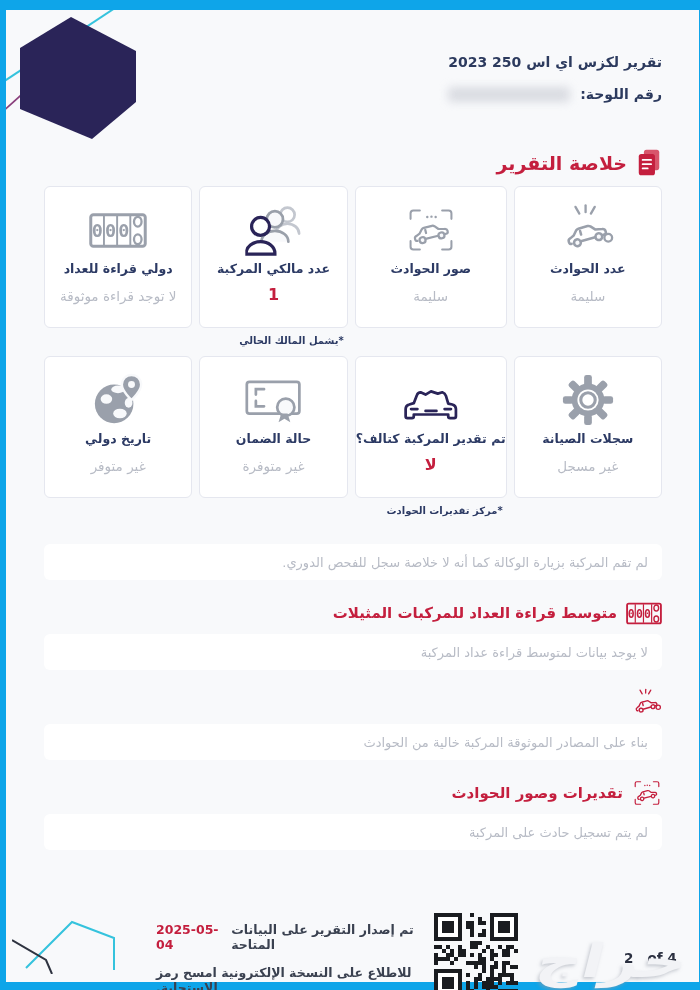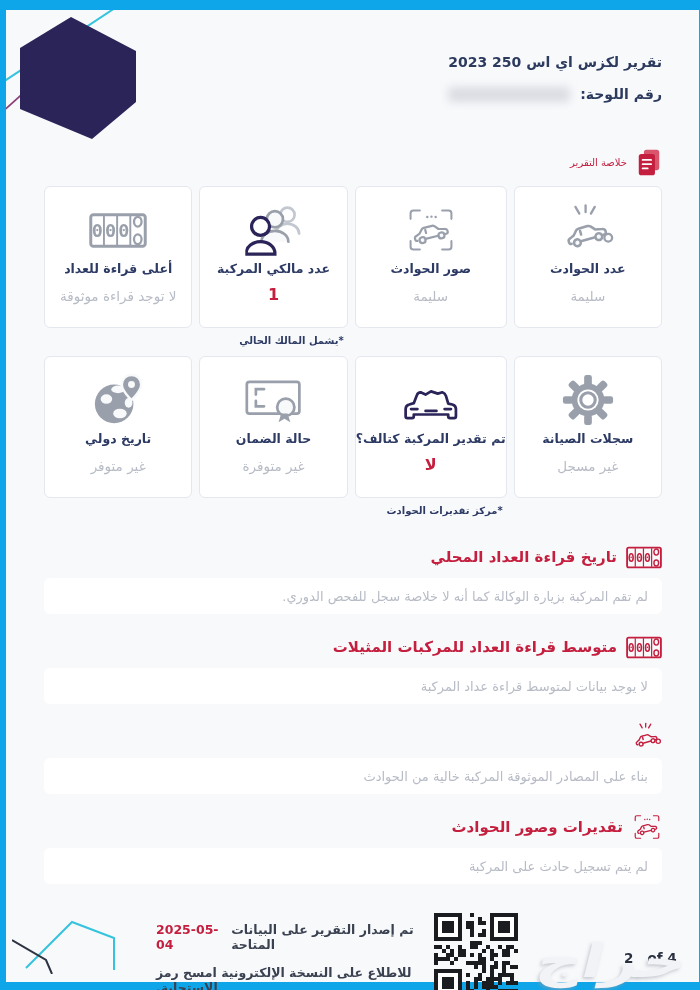--- a/index.html
+++ b/index.html
@@ -12,21 +12,21 @@
   .logo text{font-family:"DejaVu Sans",sans-serif;font-weight:bold;fill:#fff;}
   .hdr-text{position:absolute;top:44px;right:37px;text-align:right;direction:rtl;color:#2c3a5e;
             font-weight:bold;font-size:14px;}
   .hdr-line1{margin-bottom:16px;}
   .plate-row{display:flex;direction:rtl;align-items:center;gap:10px;justify-content:flex-start;}
   .plate-blur{display:inline-block;width:122px;height:15px;background:#c9ccd4;border-radius:3px;
               filter:blur(5px);opacity:.65;}
 
   
   .sum-head{position:absolute;top:138px;right:37px;display:flex;direction:rtl;align-items:center;gap:9px;}
-  .sum-title{color:#c41f3e;font-weight:normal;font-size:10px;}
+  .sum-title{color:#c41f3e;font-weight:bold;font-size:19px;}
 
   
   .cards{position:absolute;top:176px;left:38px;right:37px;display:grid;
          grid-template-columns:repeat(4,1fr);column-gap:7px;row-gap:6px;direction:rtl;}
   .card{background:#fff;border:1px solid #e5e7ef;border-radius:6px;height:142px;box-sizing:border-box;
         display:flex;flex-direction:column;align-items:center;padding-top:15px;}
   .card .icn{height:56px;display:flex;align-items:center;justify-content:center;color:#9aa0ab;}
   .card-label{font-size:12.5px;font-weight:bold;color:#2c3a64;margin-top:3px;white-space:nowrap;}
   .card-value{font-size:13.5px;color:#b7bbc5;margin-top:12px;white-space:nowrap;text-align:center;}
   .card-value.accent{color:#c41f3e;font-weight:bold;font-size:16px;margin-top:9px;}
@@ -261,21 +261,21 @@
         <div class="card-foot">*يشمل المالك الحالي</div>
       </div>
 
       <div>
         <div class="card">
           <div class="icn">
               <svg width="58" height="37" viewBox="0 0 66 42">
                 <use href="#sym-odometer"></use>
               </svg>
             </div>
-          <div class="card-label">أعلى قراءة للعداد</div>
+          <div class="card-label">دولي قراءة للعداد</div>
           <div class="card-value">لا توجد قراءة موثوقة</div>
         </div>
       </div>
 
       <div>
         <div class="card">
           <div class="icn">
               <svg width="54" height="54" viewBox="0 0 56 56">
                 <use href="#sym-gear"></use>
               </svg>
@@ -319,26 +319,20 @@
             </div>
           <div class="card-label">تاريخ دولي</div>
           <div class="card-value">غير متوفر</div>
         </div>
       </div>
     </div>
 
     <div class="sections">
 
       <div>
-        <div class="sec-head">
-          <svg class="icon-red" width="36" height="23" viewBox="0 0 66 42">
-              <use href="#sym-odometer"></use>
-            </svg>
-          <span class="sec-title">تاريخ قراءة العداد المحلي</span>
-        </div>
         <div class="sec-bar">لم تقم المركبة بزيارة الوكالة كما أنه لا خلاصة سجل للفحص الدوري.</div>
       </div>
 
       <div>
         <div class="sec-head">
           <svg class="icon-red" width="36" height="23" viewBox="0 0 66 42">
               <use href="#sym-odometer"></use>
             </svg>
           <span class="sec-title">متوسط قراءة العداد للمركبات المثيلات</span>
         </div>

